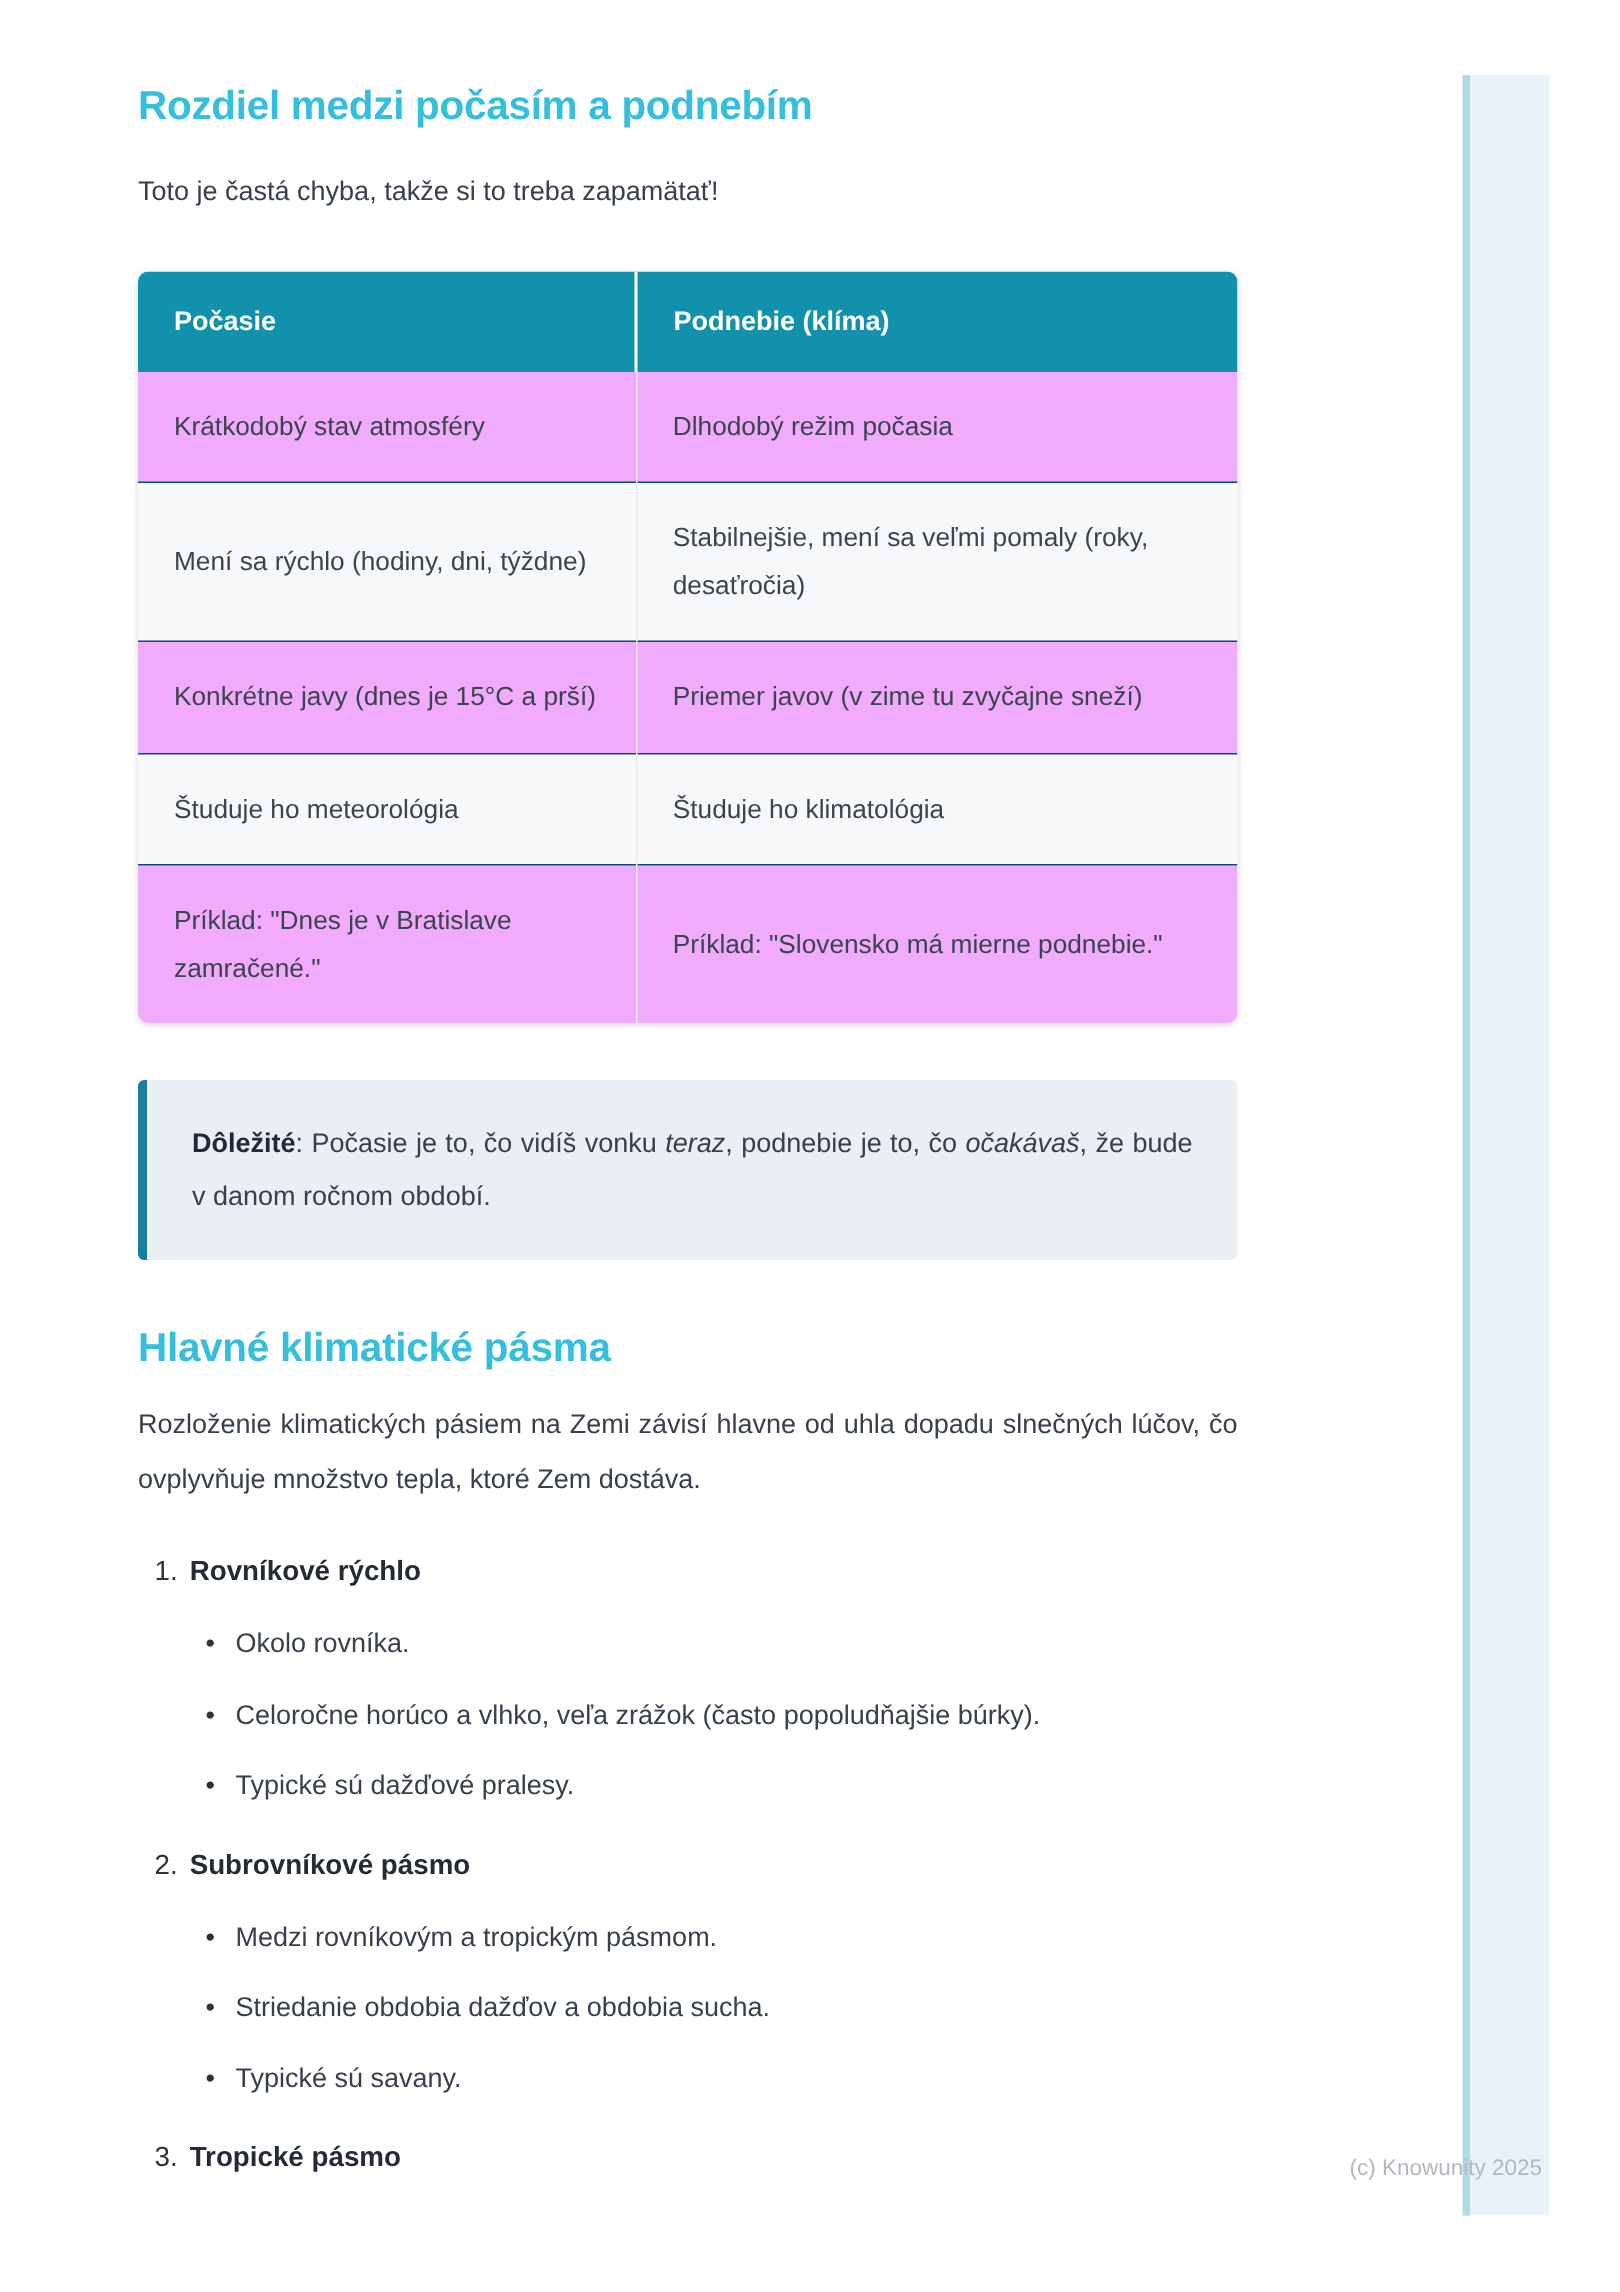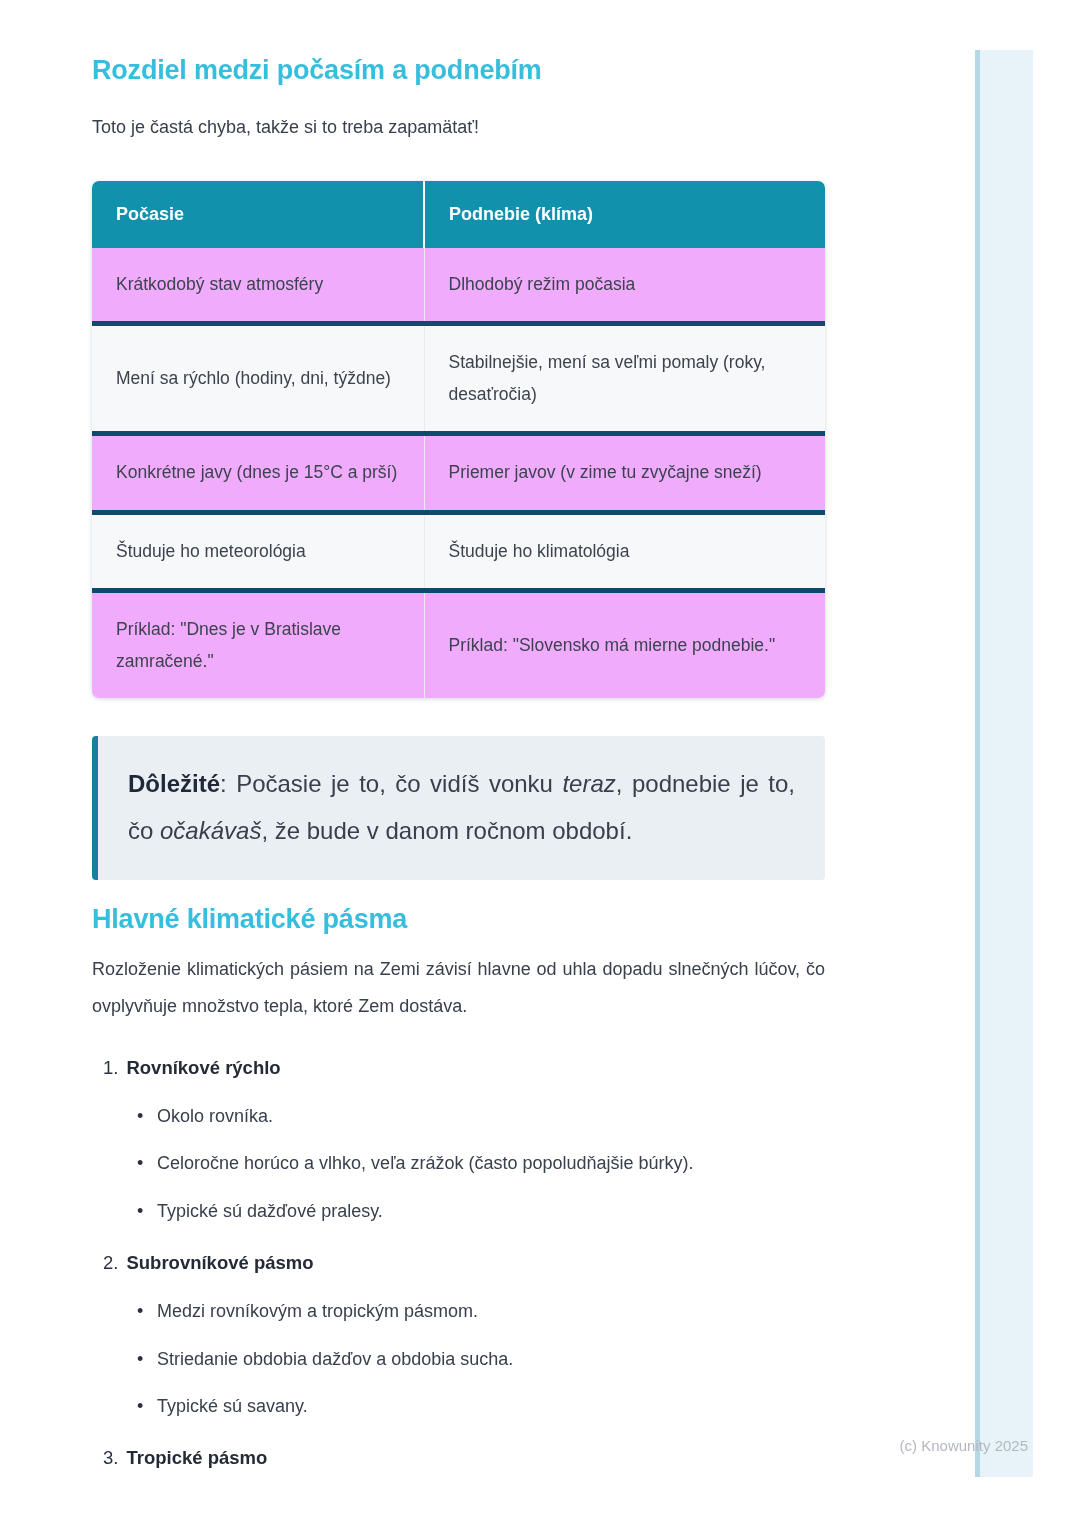--- a/index.html
+++ b/index.html
@@ -31,21 +31,21 @@
   }
 
   .section-title {
     font-size: 27px;
     font-weight: 700;
     color: #36bedd;
     letter-spacing: -0.2px;
     line-height: 1.2;
   }
   .title-1 { padding-top: 54px; }
-  .title-2 { margin-top: 23px; }
+  .title-2 { margin-top: 42px; }
 
   .intro-text {
     margin-top: 29px;
     font-size: 18px;
     line-height: 1.4;
     color: #39404d;
   }
   .intro-justified {
     margin-top: 16px;
     font-size: 18px;
@@ -77,33 +77,33 @@
   }
   table.compare th:first-child { border-right: 2px solid #ffffff; }
   table.compare td {
     font-size: 17.5px;
     line-height: 1.8;
     color: #3c434e;
     padding: 21px 24px;
     vertical-align: middle;
     background: #f0abfc;
   }
-  table.compare tbody tr { border-top: 5px solid #0c4a6e; }
+  table.compare tbody tr { border-top: 1px solid #0c4a6e; }
   table.compare tbody tr:first-child { border-top: none; }
   table.compare td:first-child { border-right: 1px solid #e9ebee; }
   table.compare tbody tr:nth-child(even) td { background: #f7f8fa; }
 
   
   .note-box {
     margin-top: 38px;
     background: #e9eff3;
     border-left: 6px solid #17809e;
     border-radius: 4px;
     padding: 25px 30px;
-    font-size: 24px;
+    font-size: 18px;
     line-height: 1.95;
     text-align: justify;
     color: #39404d;
   }
   .note-box .note-label { font-weight: 700; color: #20293a; }
   .note-box em { font-style: italic; }
 
   
   .zone-list { margin-top: 31px; }
   .zone-item { margin-bottom: 28px; }

